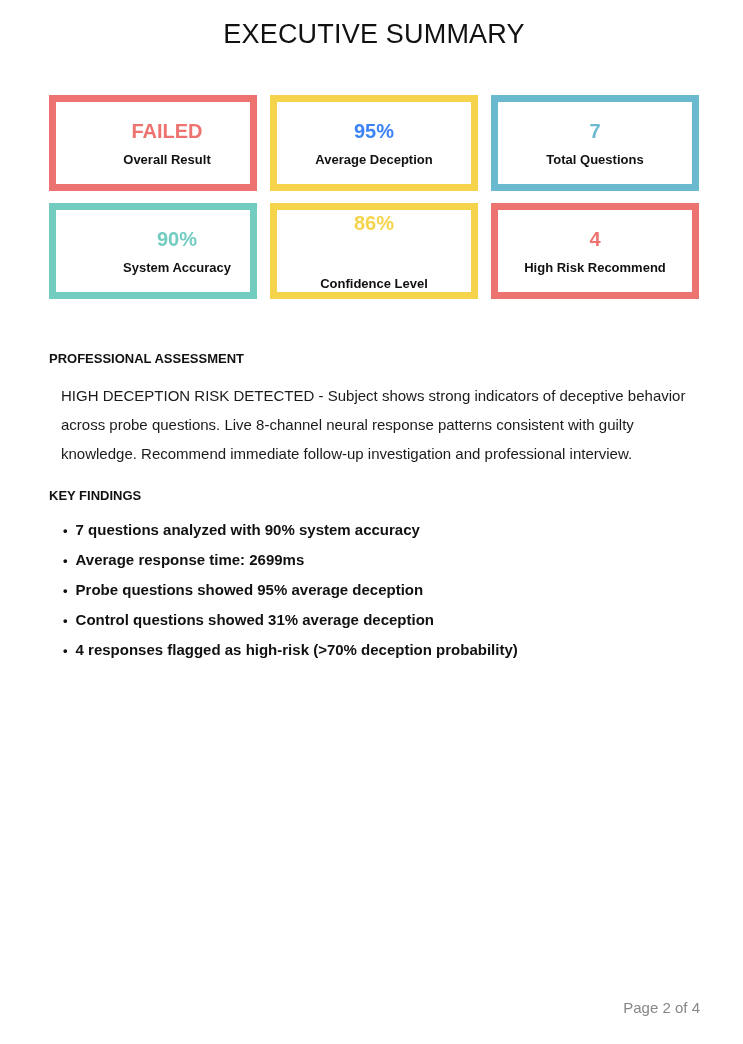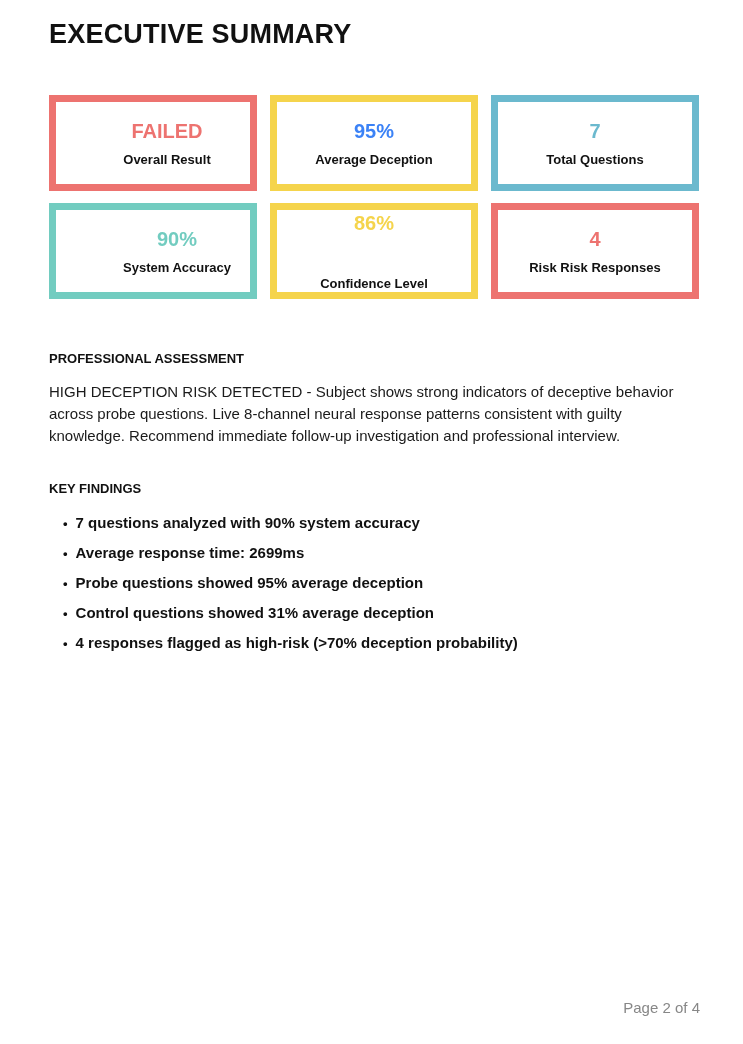--- a/index.html
+++ b/index.html
@@ -17,23 +17,24 @@
   }
   .content {
     position: absolute;
     left: 49px;
     top: 0;
     width: 650px;
   }
   .page-title {
     margin-top: 19px;
     font-size: 27px;
-    font-weight: bold;
+    font-weight: normal;
     letter-spacing: 0.2px;
     color: #111111;
+    text-align: center;
   }
   .cards-grid {
     margin-top: 45px;
     display: grid;
     grid-template-columns: repeat(3, 1fr);
     column-gap: 13px;
     row-gap: 12px;
   }
   .stat-card {
     height: 96px;
@@ -59,25 +60,26 @@
   }
   .section-heading {
     font-size: 13px;
     font-weight: bold;
     color: #111111;
   }
   .assessment-heading { margin-top: 52px; }
   .assessment-body {
     margin-top: 15px;
     font-size: 15px;
-    line-height: 22px;
+    line-height: 29px;
     color: #1b1b1b;
     width: 650px;
+    margin-left: 12px;
   }
-  .findings-heading { margin-top: 34px; }
+  .findings-heading { margin-top: 20px; }
   .findings-list {
     margin-top: 19px;
     list-style: none;
     padding-left: 14px;
   }
   .findings-list li {
     font-size: 15px;
     font-weight: bold;
     color: #111111;
     line-height: 16px;
@@ -129,21 +131,21 @@
         <div class="stat-label" data-bind="summary.cards.3.label">System Accuracy</div>
       </div>
 
       <div class="stat-card" data-bind-style="border-color:summary.cards.4.color" style="border-color: rgb(245, 212, 76); gap: 32px;">
         <div class="stat-value" data-bind="summary.cards.4.value" data-bind-style="color:summary.cards.4.color" style="color: rgb(245, 212, 76);">86%</div>
         <div class="stat-label" data-bind="summary.cards.4.label">Confidence Level</div>
       </div>
 
       <div class="stat-card" data-bind-style="border-color:summary.cards.5.color" style="border-color: rgb(237, 115, 112);">
         <div class="stat-value" data-bind="summary.cards.5.value" data-bind-style="color:summary.cards.5.color" style="color: rgb(237, 115, 112);">4</div>
-        <div class="stat-label" data-bind="summary.cards.5.label">Risk Risk Responses</div>
+        <div class="stat-label" data-bind="summary.cards.5.label">High Risk Recommend</div>
       </div>
 
     </div>
 
     <h2 class="section-heading assessment-heading" data-bind="assessment.heading">PROFESSIONAL ASSESSMENT</h2>
 
     <p class="assessment-body" data-bind="assessment.body">HIGH DECEPTION RISK DETECTED - Subject shows strong indicators of deceptive behavior across probe questions. Live 8-channel neural response patterns consistent with guilty knowledge. Recommend immediate follow-up investigation and professional interview.</p>
 
     <h2 class="section-heading findings-heading" data-bind="findings.heading">KEY FINDINGS</h2>
 

